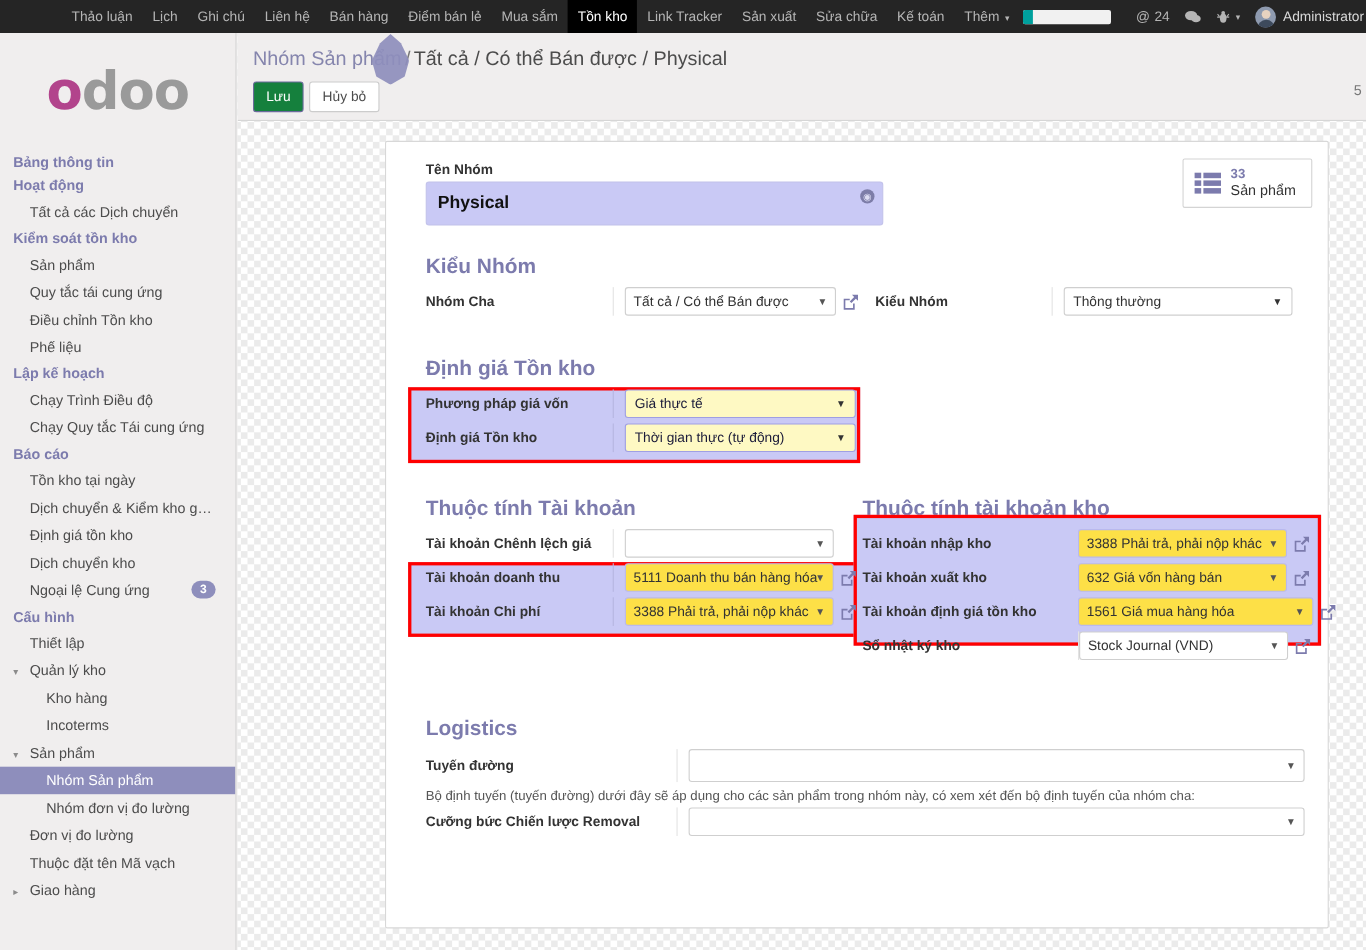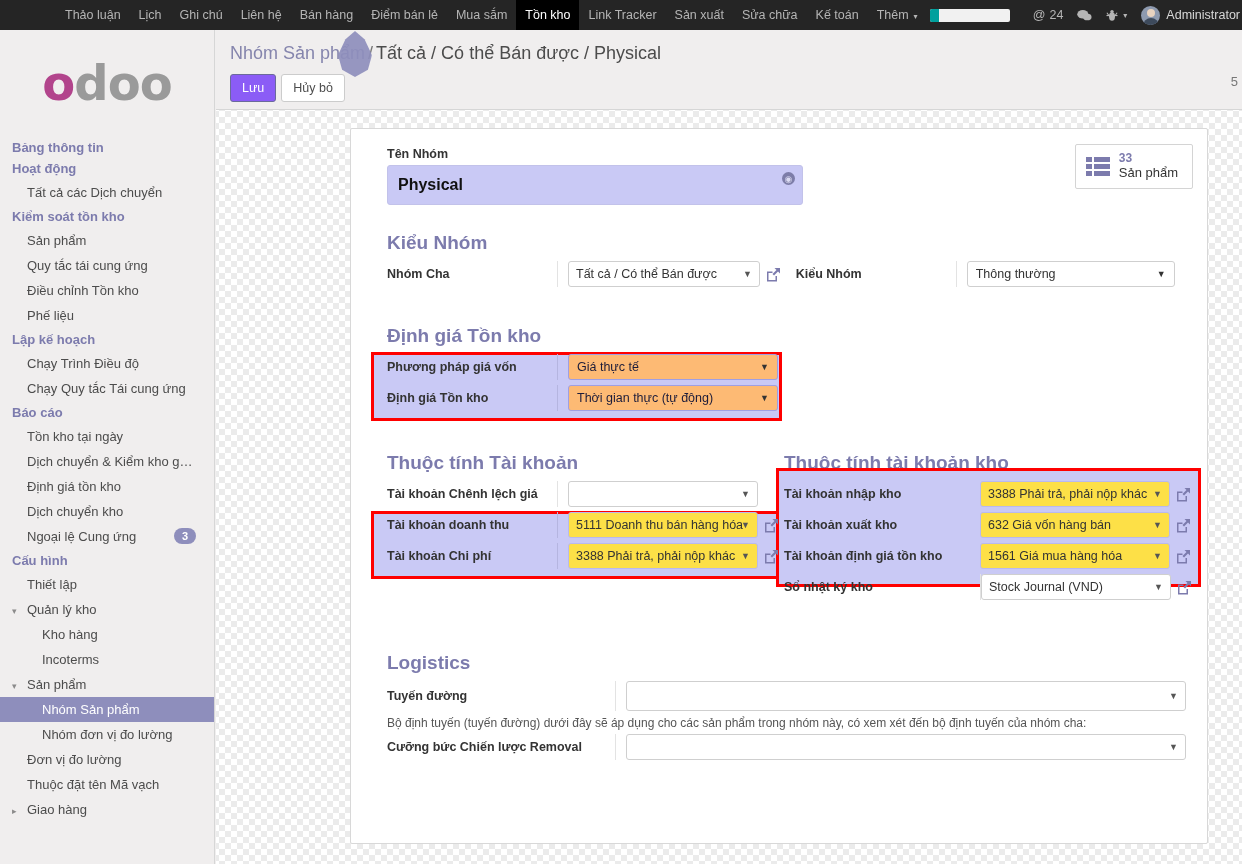--- a/index.html
+++ b/index.html
@@ -143,21 +143,21 @@
   }
   .breadcrumb .crumb-link { color: #8585ad; cursor: pointer; }
   .breadcrumb .sep { color: #777; margin: 0 3px; }
   .btn-row { margin-top: 8px; display: flex; gap: 5px; }
   .btn {
     font-size: 12.5px; padding: 5px 11px;
     border-radius: 3px; cursor: pointer;
     border: 1px solid #7c7bad;
     line-height: 16px;
   }
-  .btn-primary { background: #8b5cf6; color: #fff; border-color: #6b6a9b; }
+  .btn-primary { background: #15803d; color: #fff; border-color: #6b6a9b; }
   .btn-default { background: #fff; color: #4c4c4c; border-color: #ccc; }
   .pager {
     position: absolute; right: 4px; top: 44px;
     font-size: 13px; color: #777;
   }
 
   
   .pointer-drop {
     position: absolute;
     left: 122px; top: 1px;
@@ -259,21 +259,21 @@
   }
   .inp.hl { background: #fde047; border-color: #b9b9ee; }
   .sel {
     height: 26px; border: 1px solid #cfcfcf; border-radius: 3px;
     background: #fff; font-size: 12.5px; color: #333;
     display: flex; align-items: center;
     padding: 0 22px 0 8px; position: relative;
     white-space: nowrap; cursor: pointer;
   }
   .sel .dd-caret { position: absolute; right: 8px; top: 50%; transform: translateY(-50%); font-size: 9px; color: #333; }
-  .sel.hl { background: #fdba74; border-color: #9f9fe3; color: #1c1c3a; }
+  .sel.hl { background: #fef9c3; border-color: #9f9fe3; color: #1c1c3a; }
 
   .ext-link {
     margin-left: 5px; width: 17px; height: 17px;
     cursor: pointer; flex: none;
     color: #7c7bad;
   }
   .ext-link svg { display: block; }
 
   
   .redbox {
@@ -584,21 +584,21 @@
                   <svg width="17" height="17" viewBox="0 0 17 17">
                       <path d="M2 5.5h5.5V7H3.5v7h7v-4H12v5.5H2z" fill="#7c7bad"></path>
                       <path d="M9.5 2H15v5.5l-2-2-4 4L7.5 8l4-4z" fill="#7c7bad"></path>
                     </svg>
                 </span>
               </div>
             </div>
             <div class="frow">
               <div class="label" style="width:196px;">Tài khoản định giá tồn kho</div>
               <div class="fieldzone" style="border-left:none; padding-left:0;">
-                <div class="inp hl" style="width:190px;">
+                <div class="inp hl" style="width:214px;">
                   <span>1561 Giá mua hàng hóa</span>
                   <span class="dd-caret">▼</span>
                 </div>
                 <span class="ext-link">
                   <svg width="17" height="17" viewBox="0 0 17 17">
                       <path d="M2 5.5h5.5V7H3.5v7h7v-4H12v5.5H2z" fill="#7c7bad"></path>
                       <path d="M9.5 2H15v5.5l-2-2-4 4L7.5 8l4-4z" fill="#7c7bad"></path>
                     </svg>
                 </span>
               </div>

